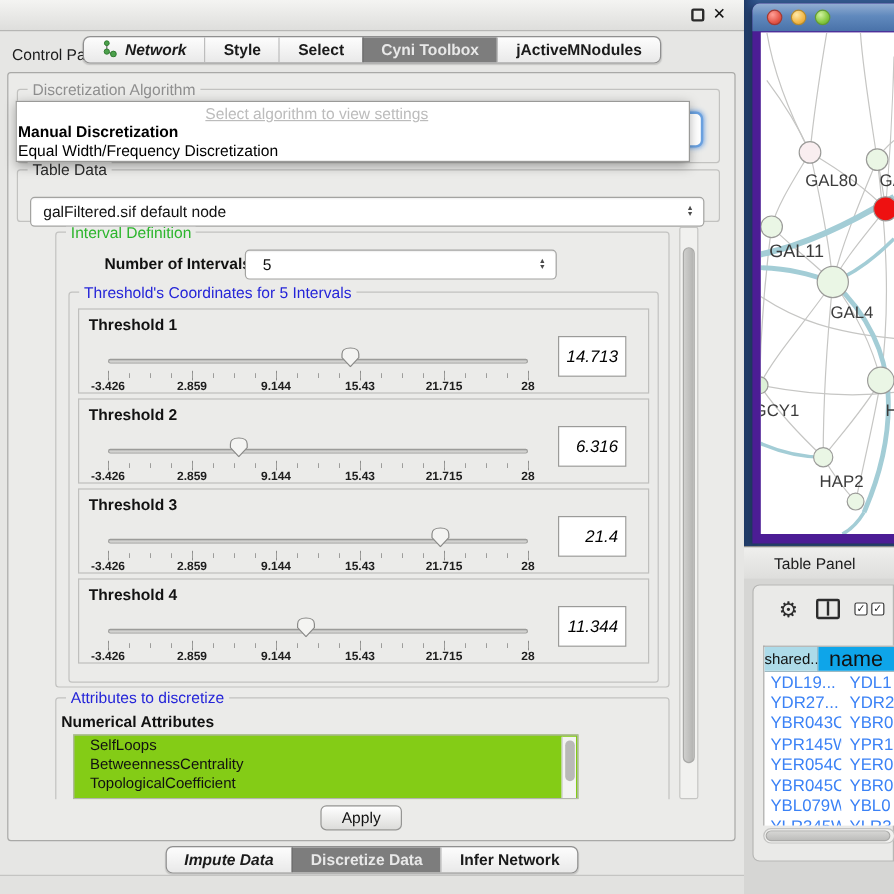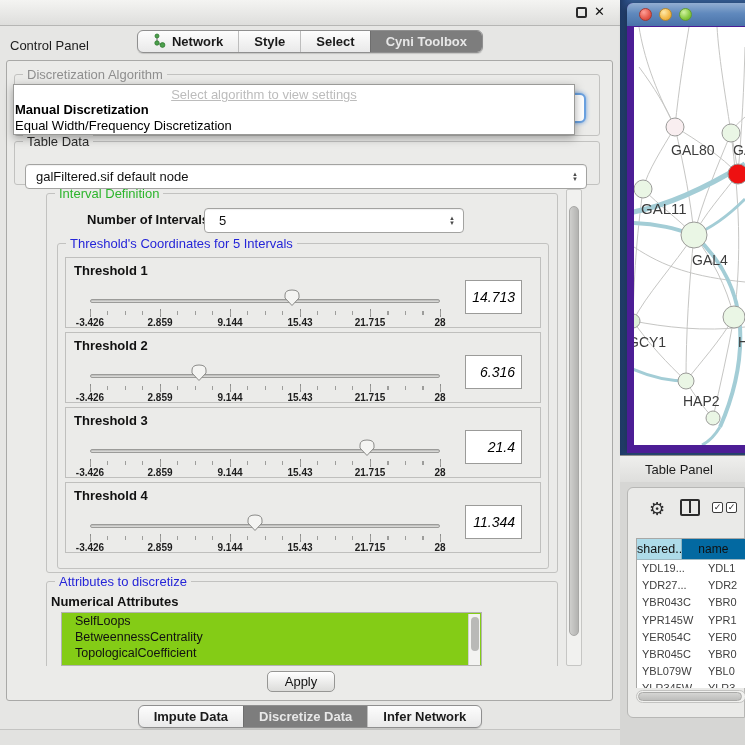--- a/index.html
+++ b/index.html
@@ -12,21 +12,21 @@
     background:linear-gradient(#f4f4f2,#dededc);border-bottom:1px solid #b6b6b4;}
   .cp-title{position:absolute;left:10px;top:5px;font-size:13px;color:#1c1c1c;margin-top:33px;}
   .float-ic{position:absolute;left:576px;top:7px;width:11px;height:11px;border:2px solid #2a2a2a;border-radius:2px;}
   .close-ic{position:absolute;left:594px;top:4px;font-size:13px;font-weight:bold;color:#111;}
 
   .tabrow{position:absolute;left:0;top:30px;width:620px;display:flex;justify-content:center;}
   .tabgroup{display:inline-flex;height:23px;border:1px solid #8f8f8f;border-radius:6px;overflow:hidden;
     background:linear-gradient(#fdfdfd,#e9e9e9);box-shadow:0 1px 1px rgba(0,0,0,.15);}
   .tabseg{display:flex;align-items:center;padding:0 15px;font-size:13px;font-weight:600;color:#1a1a1a;
     border-left:1px solid #bdbdbd;white-space:nowrap;}
-  .tabseg:first-child{border-left:none;}
+  .tabseg:first-child{border-left:none;font-style:italic;}
   .tabseg.sel{background:#7d7d7d;color:#e8e8e8;border-left:1px solid #6e6e6e;}
   .netic{margin-right:6px;}
 
   .cp-outer{position:absolute;left:6px;top:60px;width:607px;height:641px;border:1px solid #a9a9a7;
     border-radius:3px;background:#ebebe9;}
 
   .group{position:absolute;border:1px solid #c2c2c0;border-radius:3px;}
   .legend{position:absolute;top:-8px;left:8px;background:#ebebe9;padding:0 4px;font-size:13px;white-space:nowrap;}
   .legend.gray{color:#8f8f8f;}
   .legend.dark{color:#2b2b2b;}
@@ -106,22 +106,22 @@
   .tp-toolbar{position:absolute;left:0;top:8px;width:118px;height:26px;}
   .gear{position:absolute;left:21px;top:2px;font-size:18px;color:#2c2c2c;}
   .spliticon{position:absolute;left:52px;top:3px;width:20px;height:17px;border:2.5px solid #2c2c2c;border-radius:2px;}
   .spliticon::after{content:"";position:absolute;left:6.5px;top:0;width:2.5px;height:12px;background:#2c2c2c;}
   .cb{position:absolute;top:6px;width:11px;height:11px;border:1.5px solid #3c3c3c;border-radius:2px;
     font-size:9px;line-height:9px;text-align:center;color:#222;font-weight:bold;background:#fff;}
   .tp-table{position:absolute;left:8px;top:50px;width:110px;height:150px;background:#fff;border:1px solid #a8a8a6;border-bottom:none;overflow:hidden;}
   .tp-hrow{display:flex;height:21px;border-bottom:1px solid #9fb9c2;}
   .tp-hc1{width:70px;background:#addbe9;border-right:1px solid #8fb5c2;font-size:12.5px;color:#111;
     text-align:center;line-height:21px;overflow:hidden;white-space:nowrap;}
-  .tp-hc2{width:100px;background:#0369a1;font-size:12px;color:#111;text-align:center;line-height:21px;white-space:nowrap;}
-  .tp-row{display:flex;height:17.2px;line-height:17.2px;font-size:11px;color:#404040;white-space:nowrap;}
+  .tp-hc2{width:100px;background:#0ea5e9;font-size:18px;color:#111;text-align:center;line-height:21px;white-space:nowrap;}
+  .tp-row{display:flex;height:17.2px;line-height:17.2px;font-size:14px;color:#3b82f6;white-space:nowrap;}
   .tp-c1{width:70px;padding-left:5px;overflow:hidden;}
   .tp-c2{width:48px;padding-left:7px;overflow:hidden;}
   .tp-hscroll{position:absolute;left:8px;top:202px;width:110px;height:13px;background:#f1f1ef;
     border:1px solid #c3c3c1;border-radius:7px;}
   .tp-hscroll .thumb{position:absolute;left:1px;top:1px;width:104px;height:9px;border-radius:5px;
     background:linear-gradient(#d6d6d4,#bdbdbb);border:1px solid #aaaaa8;}
 </style>
 </head>
 <body>
 
@@ -150,20 +150,23 @@
           <span>Network</span>
         </div>
         <div class="tabseg">
           <span>Style</span>
         </div>
         <div class="tabseg">
           <span>Select</span>
         </div>
         <div class="tabseg sel">
           <span>Cyni Toolbox</span>
+        </div>
+        <div class="tabseg">
+          <span>jActiveMNodules</span>
         </div>
       </div>
     </div>
 
     <div class="cp-outer"></div>
 
     <div class="group" style="left:14px;top:74px;width:586px;height:62px;">
       <span class="legend gray">Discretization Algorithm</span>
     </div>
     <div class="alg-combo-frag"></div>

